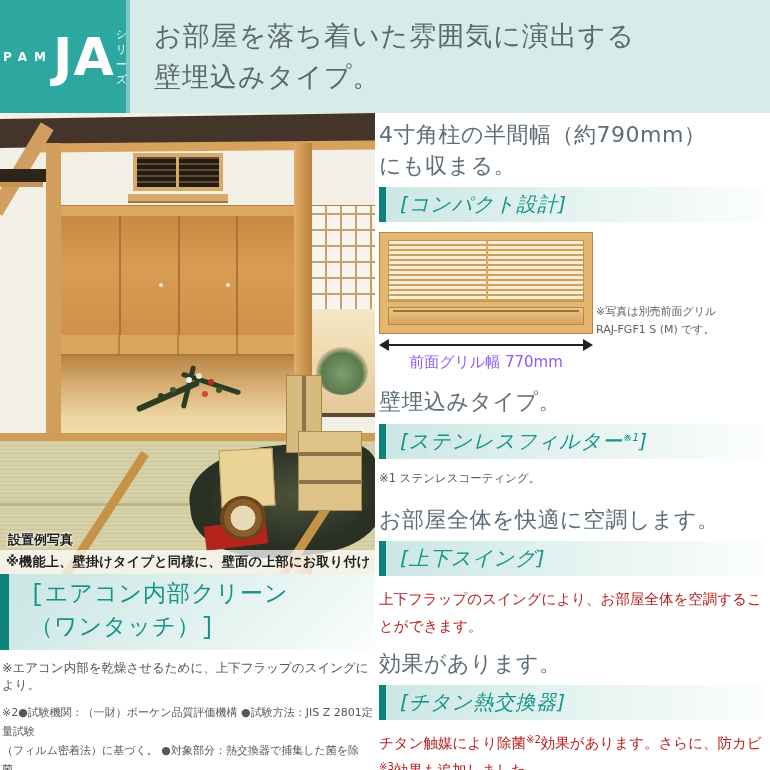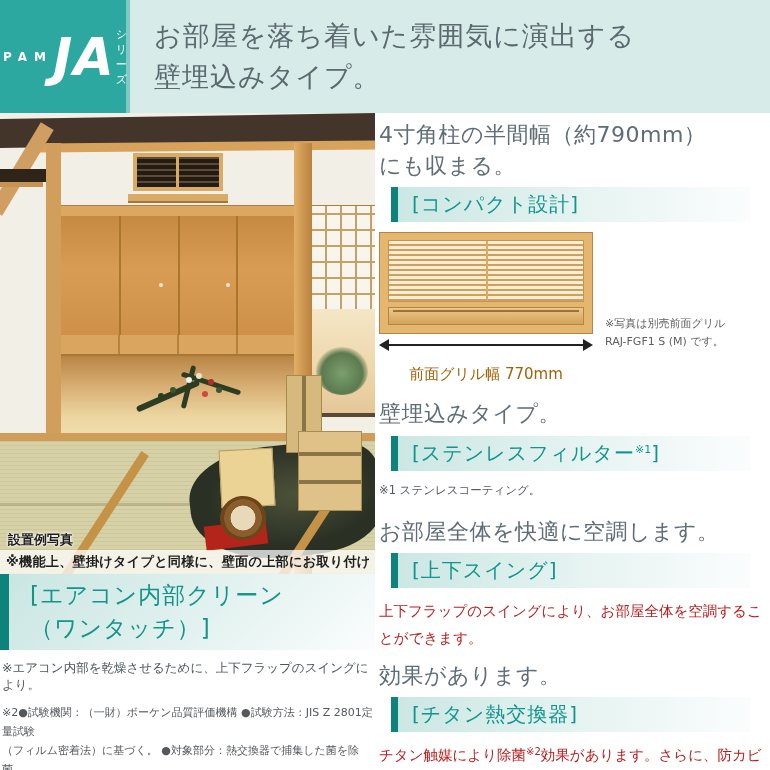--- a/index.html
+++ b/index.html
@@ -5,37 +5,37 @@
   * { margin:0; padding:0; box-sizing:border-box; }
   html,body { background:#ffffff; }
   body { font-family:"DejaVu Sans","Liberation Sans",sans-serif; width:770px; }
   .page { width:770px; height:770px; position:relative; background:#fff; overflow:hidden; }
 
   
   .header { display:flex; height:113px; }
   .logo { width:130px; background:#2ca8a1; color:#fff; display:flex; flex-direction:row;
           align-items:center; justify-content:center; border-right:4px solid #7fc9c4; }
   .logo-pam { font-size:12px; font-weight:bold; letter-spacing:7px; margin-left:7px; }
-  .logo-ja  { font-size:52px; font-weight:bold; line-height:1.0; letter-spacing:1px;font-style:italic; }
+  .logo-ja  { font-size:52px; font-weight:bold; line-height:1.0; letter-spacing:1px; }
   .logo-series { font-size:11px; letter-spacing:3px; margin-left:1px; }
   .banner { flex:1; background:#d7ece9; display:flex; align-items:center; padding-left:24px; }
   .banner h1 { font-size:27px; font-weight:normal; color:#5b6970; line-height:1.5;
                white-space:pre-line; letter-spacing:1px; }
 
   
   .content { display:flex; align-items:flex-start; }
   .left-col { width:375px; flex:none; }
   .right-col { flex:1; padding:2px 8px 0 4px; }
 
   
   .sec-title { font-size:22px; font-weight:normal; color:#5f6d76; line-height:1.42;
                white-space:pre-line; margin:4px 0 6px; letter-spacing:0.5px; }
   .feature-label { border-left:7px solid #0e837c; background:linear-gradient(90deg,#cbe7e4 0%,#e7f4f2 55%,#fbfdfd 100%);
                    color:#12958c; font-size:20px; line-height:1.45; padding:3px 4px 3px 14px;
-                   margin:2px 12px 10px; letter-spacing:1px; }
+                   margin:2px 0 10px; letter-spacing:1px;font-style:italic; }
   .feature-label .sup { font-size:11px; vertical-align:7px; letter-spacing:0; }
   .body-text { font-size:14.5px; color:#b91c1c; line-height:1.85; margin:6px 0 4px; }
   .body-text .sup { font-size:10px; vertical-align:5px; }
   .note-text { font-size:11.5px; color:#53595f; line-height:1.65; margin:6px 0 10px; white-space:pre-line; }
 
   
   .figure-row { display:flex; align-items:flex-end; margin:8px 0 2px; }
   .figure-col { width:216px; flex:none; }
   .grille { width:214px; height:102px; background:#e4b66e; border:1px solid #b2854a;
             padding:7px 8px 6px; }
@@ -44,28 +44,28 @@
   .grille-divider { position:absolute; left:50%; top:0; bottom:0; width:2px; background:#d8ab67; }
   .grille-bottom { margin-top:5px; height:18px; background:linear-gradient(180deg,#edc887,#d3a35c);
             border:1px solid #b2854a; position:relative; }
   .grille-bottom:before { content:""; position:absolute; left:4px; right:4px; top:2px; height:2px; background:#9c7238; }
   .dim-arrow { position:relative; width:214px; height:12px; margin-top:5px; }
   .dim-arrow .line { position:absolute; left:3px; right:3px; top:5px; height:2px; background:#222; }
   .dim-arrow .head-l, .dim-arrow .head-r { position:absolute; top:0; width:0; height:0;
             border-top:6px solid transparent; border-bottom:6px solid transparent; }
   .dim-arrow .head-l { left:0; border-right:10px solid #222; }
   .dim-arrow .head-r { right:0; border-left:10px solid #222; }
-  .dim-caption { width:214px; text-align:center; font-size:15px; color:#a16207; margin-top:14px; }
-  .figure-note { font-size:11px; color:#5f5f5f; line-height:1.6; margin:0 0 34px 10px;
+  .dim-caption { width:214px; text-align:center; font-size:15px; color:#8b5cf6; margin-top:2px; }
+  .figure-note { font-size:11px; color:#5f5f5f; line-height:1.6; margin:0 0 34px 1px;
                  white-space:pre-line; }
 
   
   .clean-label { border-left:9px solid #0e837c; background:linear-gradient(135deg,#c9e6e3 0%,#e3f2f0 55%,#fafdfd 100%);
                  color:#15948a; font-size:23px; line-height:1.42; padding:5px 4px 6px 21px;
-                 white-space:pre-line; letter-spacing:1px; }
+                 white-space:pre-line; letter-spacing:1px;font-family:Liberation Mono, monospace; }
   .left-note { font-size:12.5px; color:#4c555e; margin:10px 0 10px 2px; }
   .fine-print { font-size:11px; color:#54585d; line-height:1.72; white-space:pre-line; margin:8px 0 0 2px; }
 
   
   .photo { position:relative; width:375px; height:461px; background:#f2efe7; overflow:hidden; }
   .photo div { position:absolute; }
   .ph-ceiling { top:3px; left:-6px; width:390px; height:29px; background:#44352a; transform:rotate(-0.9deg); }
   .ph-trim { top:29px; left:40px; right:0; height:9px; background:#d7a25c; transform:rotate(-0.5deg); }
   .ph-beam-diag { top:6px; left:14px; width:15px; height:100px; background:#cf9e60; transform:rotate(31deg); }
   .ph-side-slot { top:56px; left:0; width:46px; height:13px; background:#2e2418; }

